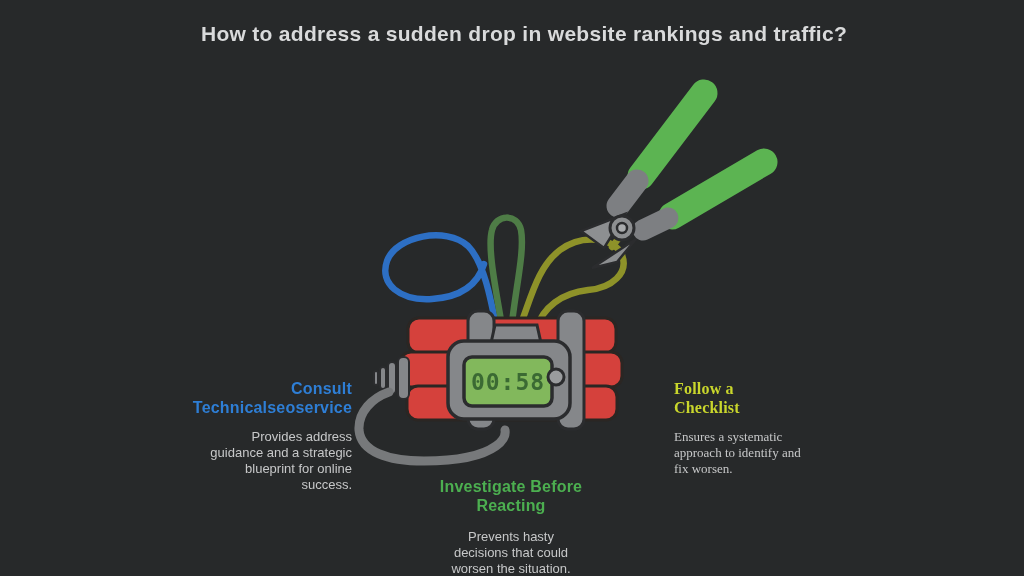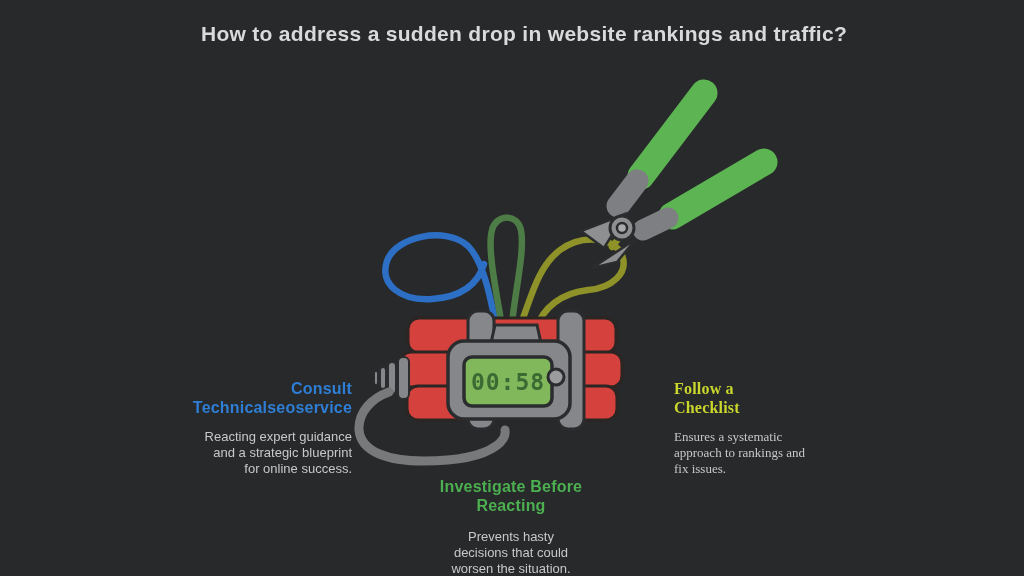--- a/index.html
+++ b/index.html
@@ -80,26 +80,26 @@
       <line stroke="#7d7f82" stroke-width="21" stroke-linecap="round" x1="643" y1="230" x2="668" y2="218"></line>
       <path fill="#8d8f91" stroke="#2b2c2e" stroke-width="2.5" d="M 625,214 L 581,231 L 604,248 Z"></path>
       <path fill="#8d8f91" stroke="#2b2c2e" stroke-width="2.5" d="M 636,239 L 592,268 L 617,262 Z"></path>
       <circle fill="#8d8f91" stroke="#2b2c2e" stroke-width="3" cx="622" cy="228" r="12"></circle>
       <circle fill="#a9abad" stroke="#2b2c2e" stroke-width="2.5" cx="622" cy="228" r="5"></circle>
     </g>
   </svg>
 
   <div class="card card-left">
     <h2 class="accent-blue">Consult Technicalseoservice</h2>
-    <p>Reacting expert guidance and a strategic blueprint for online success.</p>
+    <p>Provides address guidance and a strategic blueprint for online success.</p>
   </div>
 
   <div class="card card-mid">
     <h2 class="accent-green">Investigate Before Reacting</h2>
     <p>Prevents hasty decisions that could worsen the situation.</p>
   </div>
 
   <div class="card card-right">
     <h2 class="accent-yellow">Follow a Checklist</h2>
-    <p>Ensures a systematic approach to rankings and fix issues.</p>
+    <p>Ensures a systematic approach to identify and fix worsen.</p>
   </div>
 
 </div>
 
 </body></html>

